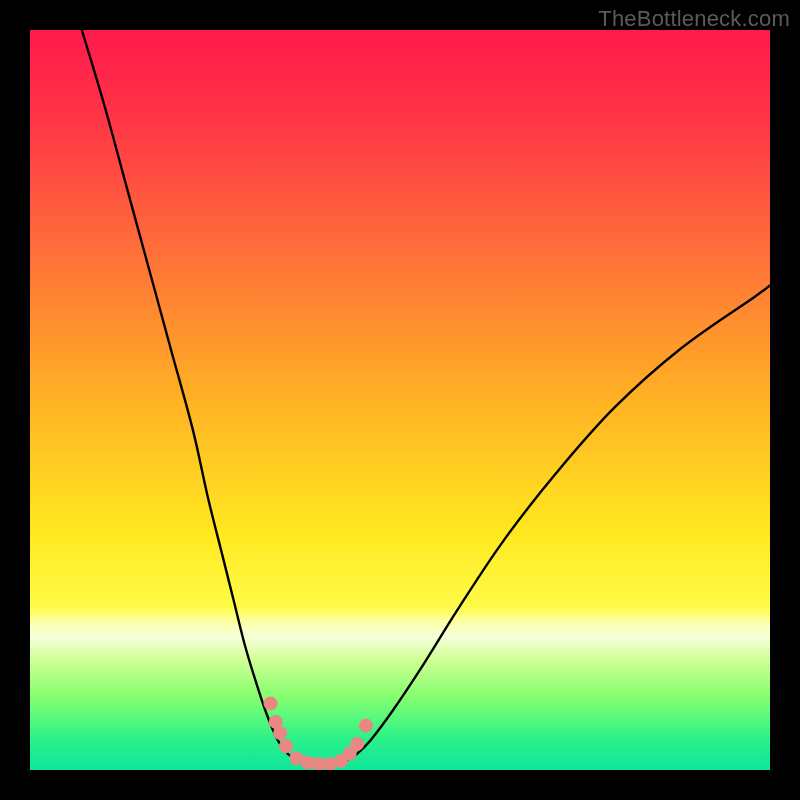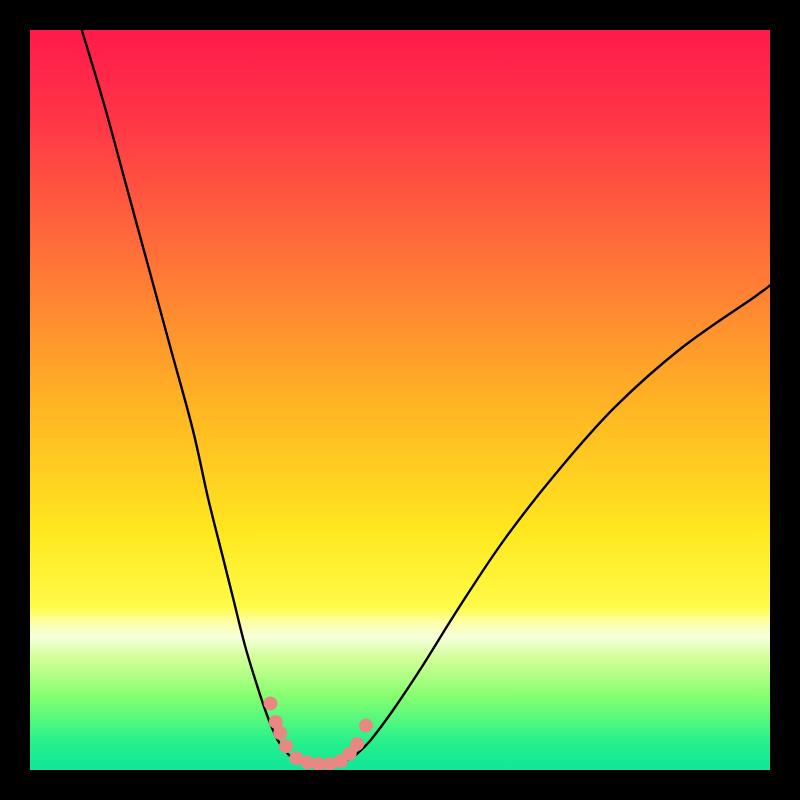--- a/index.html
+++ b/index.html
@@ -92,13 +92,14 @@
           <circle cx="288.6" cy="734.08" r="7" fill="#e98783"></circle>
           <circle cx="299.70000000000005" cy="734.08" r="7" fill="#e98783"></circle>
           <circle cx="310.8" cy="731.12" r="7" fill="#e98783"></circle>
           <circle cx="319.68000000000006" cy="723.72" r="7" fill="#e98783"></circle>
           <circle cx="327.08" cy="714.1" r="7" fill="#e98783"></circle>
           <circle cx="335.96" cy="695.6" r="7" fill="#e98783"></circle>
         </g>
     </svg>
   </div>
 
+  <div class="watermark">TheBottleneck.com</div>
 </div>
 
 </body></html>

